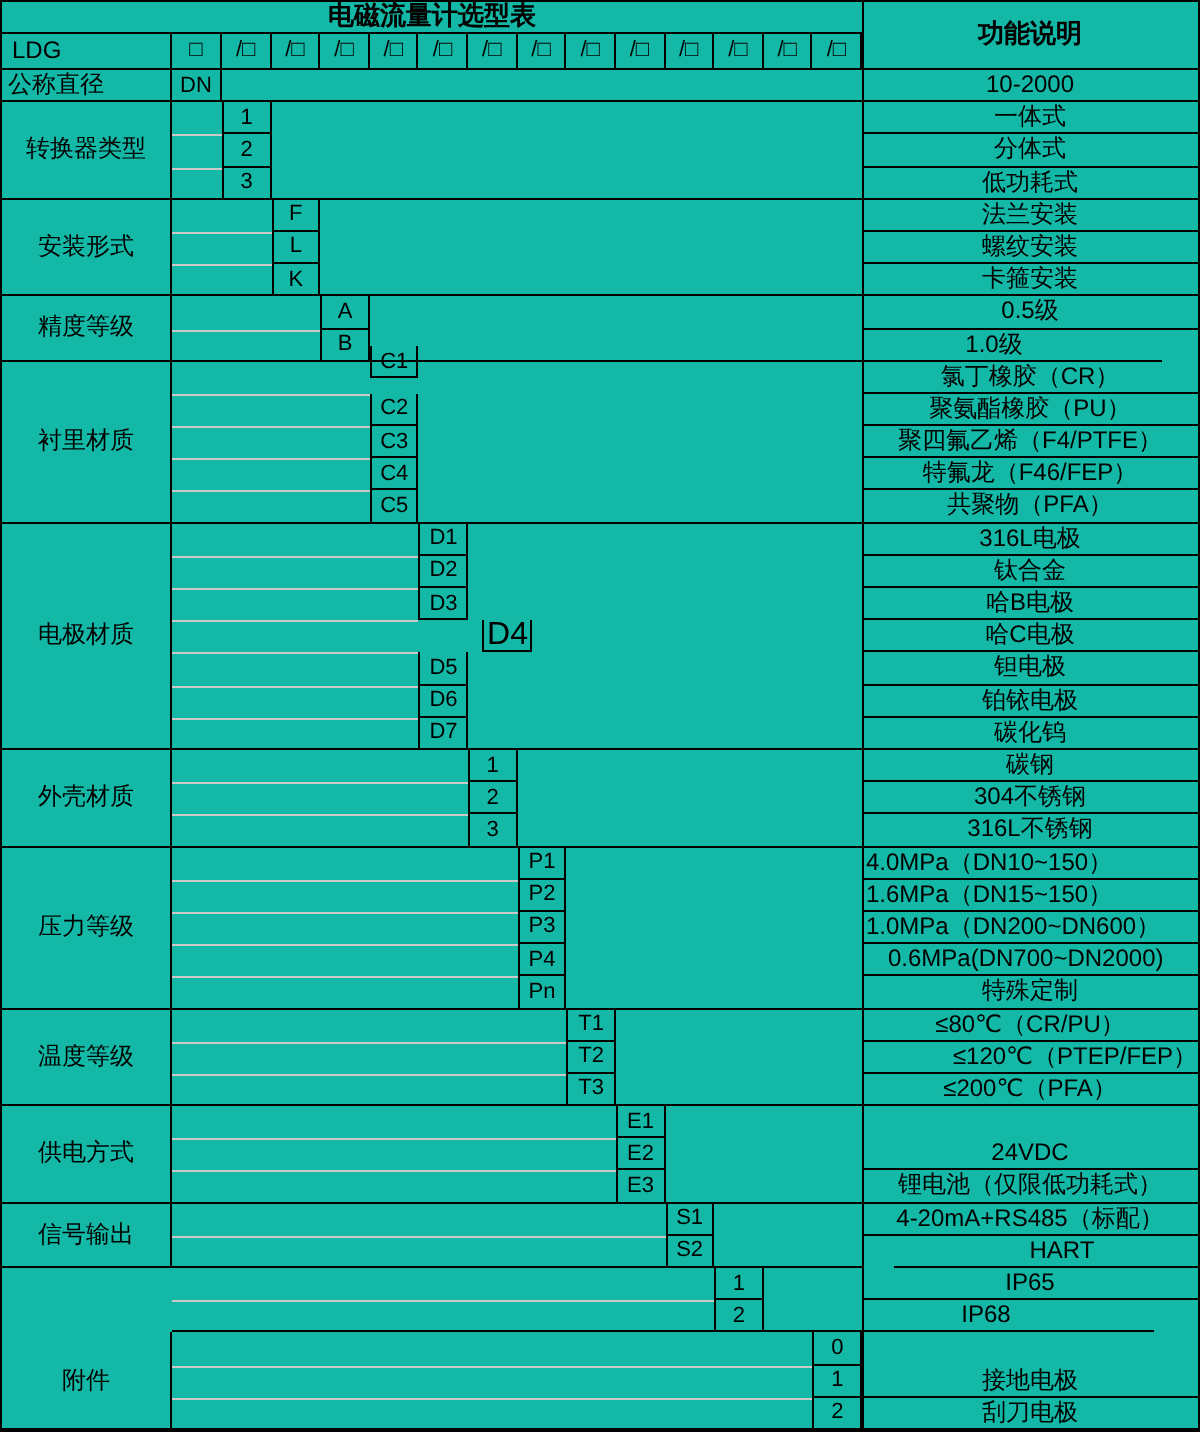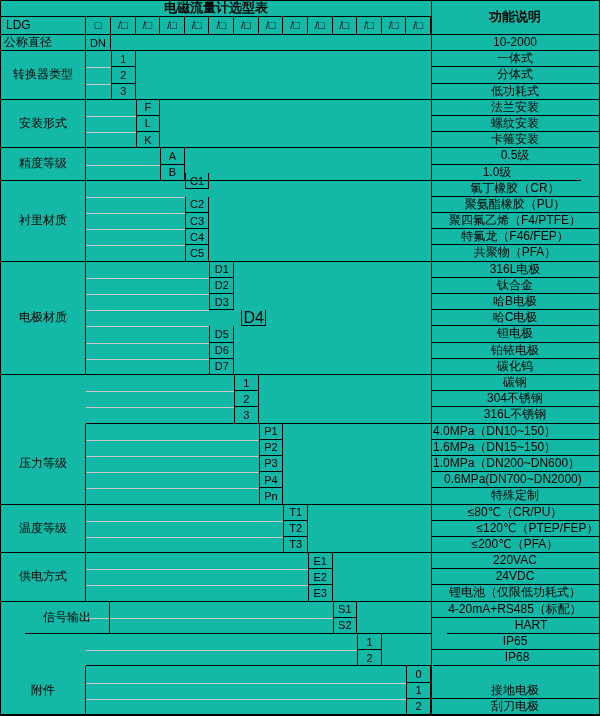--- a/index.html
+++ b/index.html
@@ -124,20 +124,21 @@
     <div class="cell" style="left: 430px; top: 309.238px; width: 168px; height: 16.1905px; border-bottom: 1px solid rgb(0, 0, 0);">哈C电极</div>
     <div class="cell" style="left: 208.462px; top: 325.429px; width: 24.6154px; height: 16.1905px; border-left: 1px solid rgb(0, 0, 0); border-right: 1px solid rgb(0, 0, 0); border-bottom: 1px solid rgb(0, 0, 0); font-size: 11px;">D5</div>
     <div class="cell" style="left: 430px; top: 325.429px; width: 168px; height: 16.1905px; border-bottom: 1px solid rgb(0, 0, 0);">钽电极</div>
     <div class="cell" style="left: 208.462px; top: 341.619px; width: 24.6154px; height: 16.1905px; border-left: 1px solid rgb(0, 0, 0); border-right: 1px solid rgb(0, 0, 0); border-bottom: 1px solid rgb(0, 0, 0); font-size: 11px;">D6</div>
     <div class="cell" style="left: 430px; top: 341.619px; width: 168px; height: 16.1905px; border-bottom: 1px solid rgb(0, 0, 0);">铂铱电极</div>
     <div class="cell" style="left: 208.462px; top: 357.81px; width: 24.6154px; height: 16.1905px; border-left: 1px solid rgb(0, 0, 0); border-right: 1px solid rgb(0, 0, 0); border-bottom: 1px solid rgb(0, 0, 0); font-size: 11px;">D7</div>
     <div class="cell" style="left: 430px; top: 357.81px; width: 168px; height: 16.1905px; border-bottom: 1px solid rgb(0, 0, 0);">碳化钨</div>
     <div class="cell" style="left: 233.077px; top: 260.667px; width: 196.923px; height: 113.333px; border-bottom: 1px solid rgb(0, 0, 0);"></div>
     <div class="gridline" style="left: 85px; top: 390.19px; width: 148.077px;"></div>
     <div class="gridline" style="left: 85px; top: 406.381px; width: 148.077px;"></div>
+    <div class="cell" style="left: 0px; top: 374px; width: 85px; height: 48.5714px; border-right: 1px solid rgb(0, 0, 0); border-bottom: 1px solid rgb(0, 0, 0);">外壳材质</div>
     <div class="cell" style="left: 85px; top: 374px; width: 148.077px; height: 48.5714px; border-bottom: 1px solid rgb(0, 0, 0);"></div>
     <div class="cell" style="left: 233.077px; top: 374px; width: 24.6154px; height: 16.1905px; border-left: 1px solid rgb(0, 0, 0); border-right: 1px solid rgb(0, 0, 0); border-bottom: 1px solid rgb(0, 0, 0); font-size: 11px;">1</div>
     <div class="cell" style="left: 430px; top: 374px; width: 168px; height: 16.1905px; border-bottom: 1px solid rgb(0, 0, 0);">碳钢</div>
     <div class="cell" style="left: 233.077px; top: 390.19px; width: 24.6154px; height: 16.1905px; border-left: 1px solid rgb(0, 0, 0); border-right: 1px solid rgb(0, 0, 0); border-bottom: 1px solid rgb(0, 0, 0); font-size: 11px;">2</div>
     <div class="cell" style="left: 430px; top: 390.19px; width: 168px; height: 16.1905px; border-bottom: 1px solid rgb(0, 0, 0);">304不锈钢</div>
     <div class="cell" style="left: 233.077px; top: 406.381px; width: 24.6154px; height: 16.1905px; border-left: 1px solid rgb(0, 0, 0); border-right: 1px solid rgb(0, 0, 0); border-bottom: 1px solid rgb(0, 0, 0); font-size: 11px;">3</div>
     <div class="cell" style="left: 430px; top: 406.381px; width: 168px; height: 16.1905px; border-bottom: 1px solid rgb(0, 0, 0);">316L不锈钢</div>
     <div class="cell" style="left: 257.692px; top: 374px; width: 172.308px; height: 48.5714px; border-bottom: 1px solid rgb(0, 0, 0);"></div>
     <div class="gridline" style="left: 85px; top: 438.762px; width: 172.692px;"></div>
     <div class="gridline" style="left: 85px; top: 454.952px; width: 172.692px;"></div>
@@ -165,40 +166,39 @@
     <div class="cell" style="left: 282.308px; top: 519.714px; width: 24.6154px; height: 16.1905px; border-left: 1px solid rgb(0, 0, 0); border-right: 1px solid rgb(0, 0, 0); border-bottom: 1px solid rgb(0, 0, 0); font-size: 11px;">T2</div>
     <div class="cell" style="left: 430px; top: 519.714px; width: 168px; height: 16.1905px; border-bottom: 1px solid rgb(0, 0, 0); padding-left: 45px;">≤120℃（PTEP/FEP）</div>
     <div class="cell" style="left: 282.308px; top: 535.905px; width: 24.6154px; height: 16.1905px; border-left: 1px solid rgb(0, 0, 0); border-right: 1px solid rgb(0, 0, 0); border-bottom: 1px solid rgb(0, 0, 0); font-size: 11px;">T3</div>
     <div class="cell" style="left: 430px; top: 535.905px; width: 168px; height: 16.1905px; border-bottom: 1px solid rgb(0, 0, 0);">≤200℃（PFA）</div>
     <div class="cell" style="left: 306.923px; top: 503.524px; width: 123.077px; height: 48.5714px; border-bottom: 1px solid rgb(0, 0, 0);"></div>
     <div class="gridline" style="left: 85px; top: 568.286px; width: 221.923px;"></div>
     <div class="gridline" style="left: 85px; top: 584.476px; width: 221.923px;"></div>
     <div class="cell" style="left: 0px; top: 552.095px; width: 85px; height: 48.5714px; border-right: 1px solid rgb(0, 0, 0); border-bottom: 1px solid rgb(0, 0, 0);">供电方式</div>
     <div class="cell" style="left: 85px; top: 552.095px; width: 221.923px; height: 48.5714px; border-bottom: 1px solid rgb(0, 0, 0);"></div>
     <div class="cell" style="left: 306.923px; top: 552.095px; width: 24.6154px; height: 16.1905px; border-left: 1px solid rgb(0, 0, 0); border-right: 1px solid rgb(0, 0, 0); border-bottom: 1px solid rgb(0, 0, 0); font-size: 11px;">E1</div>
-    <div class="cell" style="left: 430px; top: 552.095px; width: 168px; height: 16.1905px; border-bottom: 1px solid rgb(0, 0, 0);">220VAC</div>
     <div class="cell" style="left: 306.923px; top: 568.286px; width: 24.6154px; height: 16.1905px; border-left: 1px solid rgb(0, 0, 0); border-right: 1px solid rgb(0, 0, 0); border-bottom: 1px solid rgb(0, 0, 0); font-size: 11px;">E2</div>
     <div class="cell" style="left: 430px; top: 568.286px; width: 168px; height: 16.1905px; border-bottom: 1px solid rgb(0, 0, 0);">24VDC</div>
     <div class="cell" style="left: 306.923px; top: 584.476px; width: 24.6154px; height: 16.1905px; border-left: 1px solid rgb(0, 0, 0); border-right: 1px solid rgb(0, 0, 0); border-bottom: 1px solid rgb(0, 0, 0); font-size: 11px;">E3</div>
     <div class="cell" style="left: 430px; top: 584.476px; width: 168px; height: 16.1905px; border-bottom: 1px solid rgb(0, 0, 0);">锂电池（仅限低功耗式）</div>
     <div class="cell" style="left: 331.538px; top: 552.095px; width: 98.4615px; height: 48.5714px; border-bottom: 1px solid rgb(0, 0, 0);"></div>
     <div class="gridline" style="left: 85px; top: 616.857px; width: 246.538px;"></div>
-    <div class="cell" style="left: 0px; top: 600.667px; width: 85px; height: 32.381px; border-right: 1px solid rgb(0, 0, 0); border-bottom: 1px solid rgb(0, 0, 0); margin-left: 24px;">信号输出</div>
+    <div class="cell" style="left: 0px; top: 600.667px; width: 85px; height: 32.381px; border-right: 1px solid rgb(0, 0, 0); border-bottom: 1px solid rgb(0, 0, 0);">信号输出</div>
     <div class="cell" style="left: 85px; top: 600.667px; width: 246.538px; height: 32.381px; border-bottom: 1px solid rgb(0, 0, 0);"></div>
     <div class="cell" style="left: 331.538px; top: 600.667px; width: 24.6154px; height: 16.1905px; border-left: 1px solid rgb(0, 0, 0); border-right: 1px solid rgb(0, 0, 0); border-bottom: 1px solid rgb(0, 0, 0); font-size: 11px;">S1</div>
     <div class="cell" style="left: 430px; top: 600.667px; width: 168px; height: 16.1905px; border-bottom: 1px solid rgb(0, 0, 0);">4-20mA+RS485（标配）</div>
     <div class="cell" style="left: 331.538px; top: 616.857px; width: 24.6154px; height: 16.1905px; border-left: 1px solid rgb(0, 0, 0); border-right: 1px solid rgb(0, 0, 0); border-bottom: 1px solid rgb(0, 0, 0); font-size: 11px;">S2</div>
     <div class="cell" style="left: 430px; top: 616.857px; width: 168px; height: 16.1905px; border-bottom: 1px solid rgb(0, 0, 0); margin-left: 16px;">HART</div>
     <div class="cell" style="left: 356.154px; top: 600.667px; width: 73.8462px; height: 32.381px; border-bottom: 1px solid rgb(0, 0, 0);"></div>
     <div class="gridline" style="left: 85px; top: 649.238px; width: 271.154px;"></div>
     <div class="cell" style="left: 85px; top: 633.048px; width: 271.154px; height: 32.381px; border-bottom: 1px solid rgb(0, 0, 0);"></div>
     <div class="cell" style="left: 356.154px; top: 633.048px; width: 24.6154px; height: 16.1905px; border-left: 1px solid rgb(0, 0, 0); border-right: 1px solid rgb(0, 0, 0); border-bottom: 1px solid rgb(0, 0, 0); font-size: 11px;">1</div>
     <div class="cell" style="left: 430px; top: 633.048px; width: 168px; height: 16.1905px; border-bottom: 1px solid rgb(0, 0, 0);">IP65</div>
     <div class="cell" style="left: 356.154px; top: 649.238px; width: 24.6154px; height: 16.1905px; border-left: 1px solid rgb(0, 0, 0); border-right: 1px solid rgb(0, 0, 0); border-bottom: 1px solid rgb(0, 0, 0); font-size: 11px;">2</div>
-    <div class="cell" style="left: 432px; top: 649.238px; width: 168px; height: 16.1905px; border-bottom: 1px solid rgb(0, 0, 0);">IP68</div>
+    <div class="cell" style="left: 408px; top: 649.238px; width: 168px; height: 16.1905px; border-bottom: 1px solid rgb(0, 0, 0);">IP68</div>
     <div class="cell" style="left: 380.769px; top: 633.048px; width: 49.2308px; height: 32.381px; border-bottom: 1px solid rgb(0, 0, 0);"></div>
     <div class="gridline" style="left: 85px; top: 681.619px; width: 320.385px;"></div>
     <div class="gridline" style="left: 85px; top: 697.81px; width: 320.385px;"></div>
     <div class="cell" style="left: 0px; top: 665.429px; width: 85px; height: 48.5714px; border-right: 1px solid rgb(0, 0, 0); border-bottom: 1px solid rgb(0, 0, 0);">附件</div>
     <div class="cell" style="left: 85px; top: 665.429px; width: 320.385px; height: 48.5714px; border-bottom: 1px solid rgb(0, 0, 0);"></div>
     <div class="cell" style="left: 405.385px; top: 665.429px; width: 24.6154px; height: 16.1905px; border-left: 1px solid rgb(0, 0, 0); border-right: 1px solid rgb(0, 0, 0); border-bottom: 1px solid rgb(0, 0, 0); font-size: 11px;">0</div>
     <div class="cell" style="left: 405.385px; top: 681.619px; width: 24.6154px; height: 16.1905px; border-left: 1px solid rgb(0, 0, 0); border-right: 1px solid rgb(0, 0, 0); border-bottom: 1px solid rgb(0, 0, 0); font-size: 11px;">1</div>
     <div class="cell" style="left: 430px; top: 681.619px; width: 168px; height: 16.1905px; border-bottom: 1px solid rgb(0, 0, 0);">接地电极</div>
     <div class="cell" style="left: 405.385px; top: 697.81px; width: 24.6154px; height: 16.1905px; border-left: 1px solid rgb(0, 0, 0); border-right: 1px solid rgb(0, 0, 0); border-bottom: 1px solid rgb(0, 0, 0); font-size: 11px;">2</div>
     <div class="cell" style="left: 430px; top: 697.81px; width: 168px; height: 16.1905px; border-bottom: 1px solid rgb(0, 0, 0);">刮刀电极</div>

